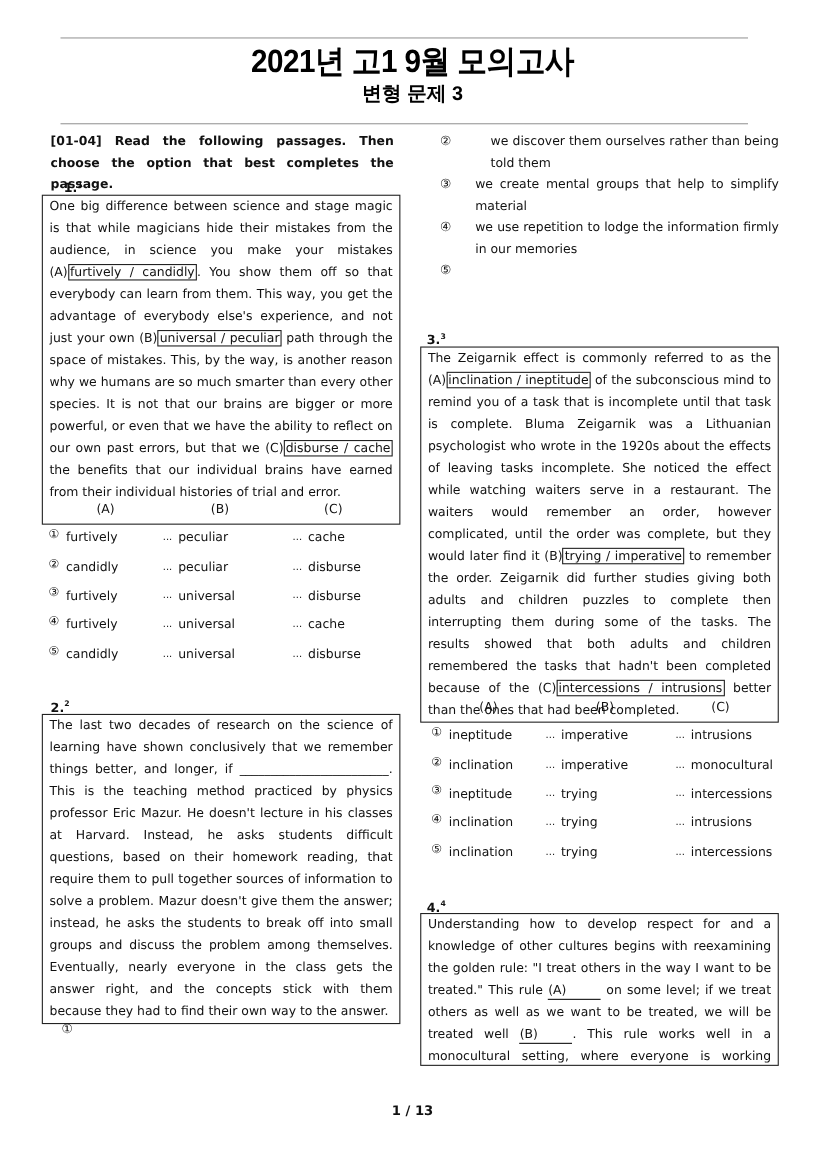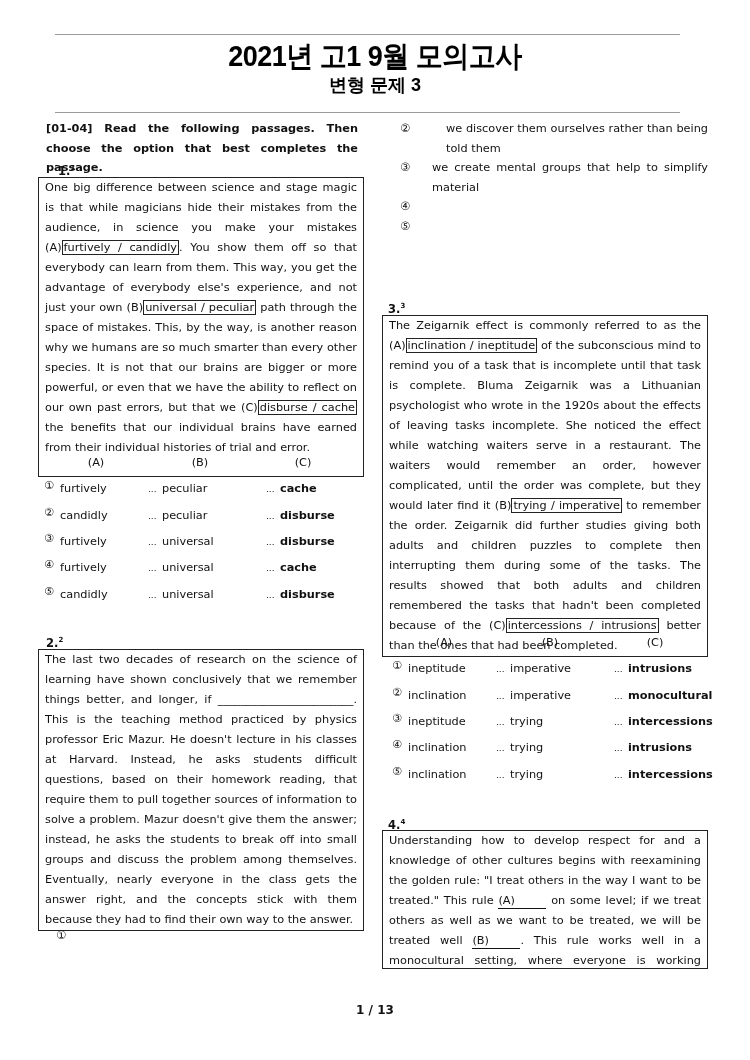--- a/index.html
+++ b/index.html
@@ -28,21 +28,21 @@
   .passage p { margin: 0; }
   .boxed { border: 1px solid #222; padding: 0 1px; }
   .ul { display: inline-block; border-bottom: 1px solid #111; text-align: center; line-height: 14px; }
   .choices { width: 326px; }
   .ch-head, .ch-row { display: flex; height: 26.3px; align-items: center; }
   .ch-head span { text-align: center; }
   .ch-num { width: 16px; font-size: 11px; position: relative; top: -3px; }
   .ch-a { width: 88px; }
   .ch-dots { width: 14px; font-size: 9px; }
   .ch-b { width: 104px; }
-  .ch-c { width: 80px; font-weight: bold; }
+  .ch-c { width: 80px; }
   .opt { display: flex; line-height: 19.5px; text-align: justify; }
   .opt .n { width: 24px; flex: none; font-size: 11.5px; padding-left: 18px; }
   .opt .t { flex: 1; }
   .pager { position: absolute; top: 1003px; left: 0; width: 750px; text-align: center; font-weight: bold; font-size: 12px; }
 </style>
 </head>
 <body>
 
 <div class="rule" style="top:34px;"></div>
 <div class="title main">2021년 고1 9월 모의고사</div>
@@ -131,20 +131,21 @@
     <div class="opt">
         <span class="n">②</span>
         <span class="t" style="padding-left:8px;margin-left:14px;">we discover them ourselves rather than being told them</span>
       </div>
     <div class="opt">
         <span class="n">③</span>
         <span class="t" style="padding-left:8px;">we create mental groups that help to simplify material</span>
       </div>
     <div class="opt">
         <span class="n">④</span>
+        <span class="t" style="padding-left:8px;">we use repetition to lodge the information firmly in our memories</span>
       </div>
     <div class="opt">
         <span class="n">⑤</span>
       </div>
   </div>
 
   <div class="abs qnum" style="top:296px; left:6px;">
     <span>3.</span><sup>3</sup>
   </div>
   <div class="abs passage" style="top:315px; left:0;">

